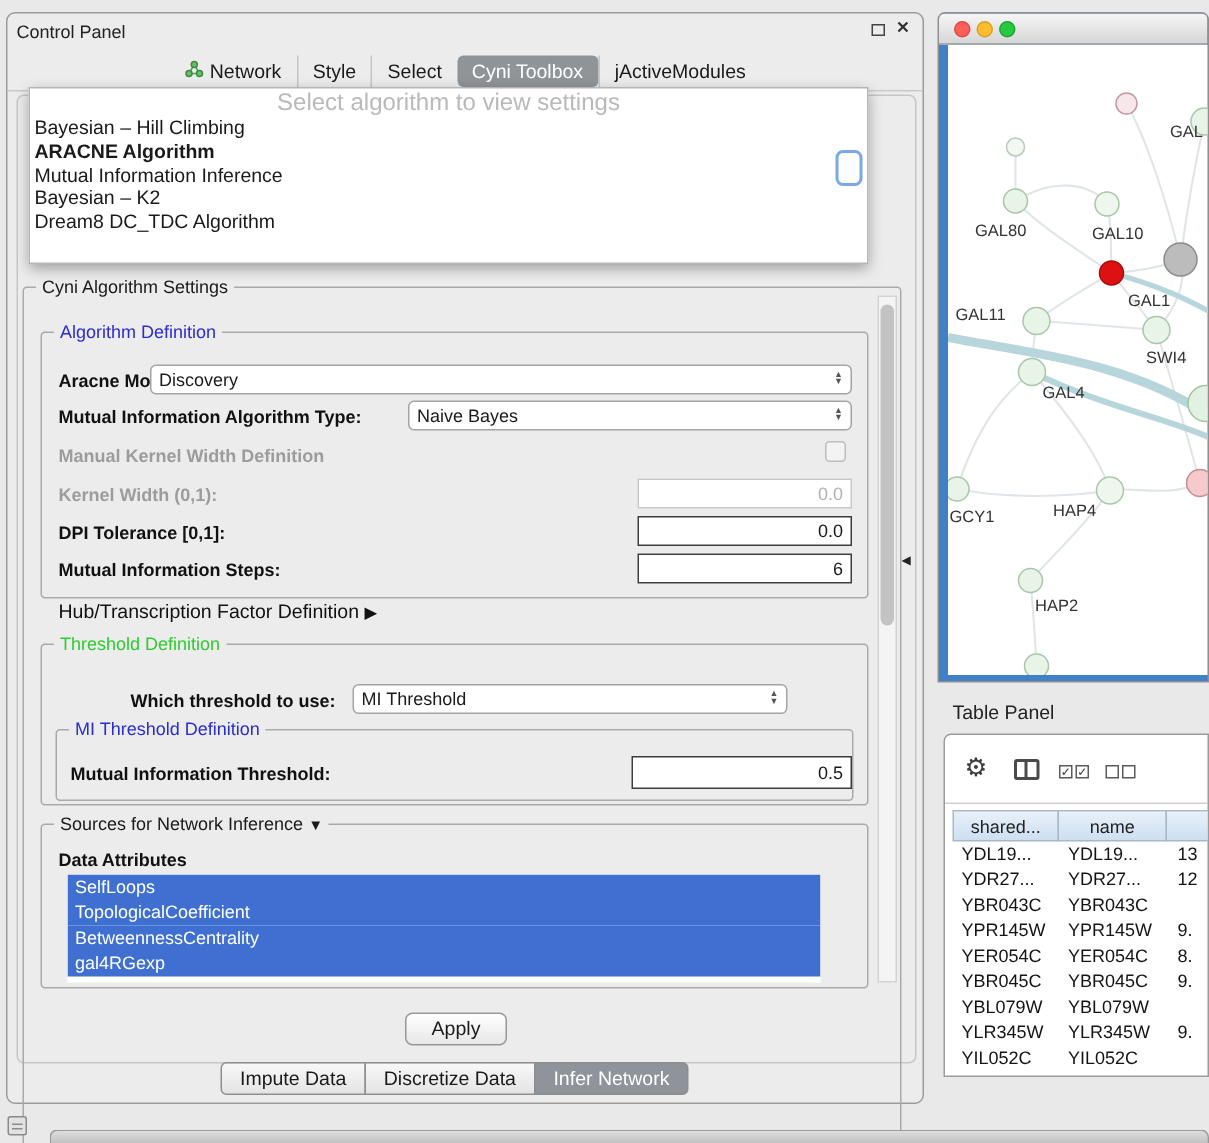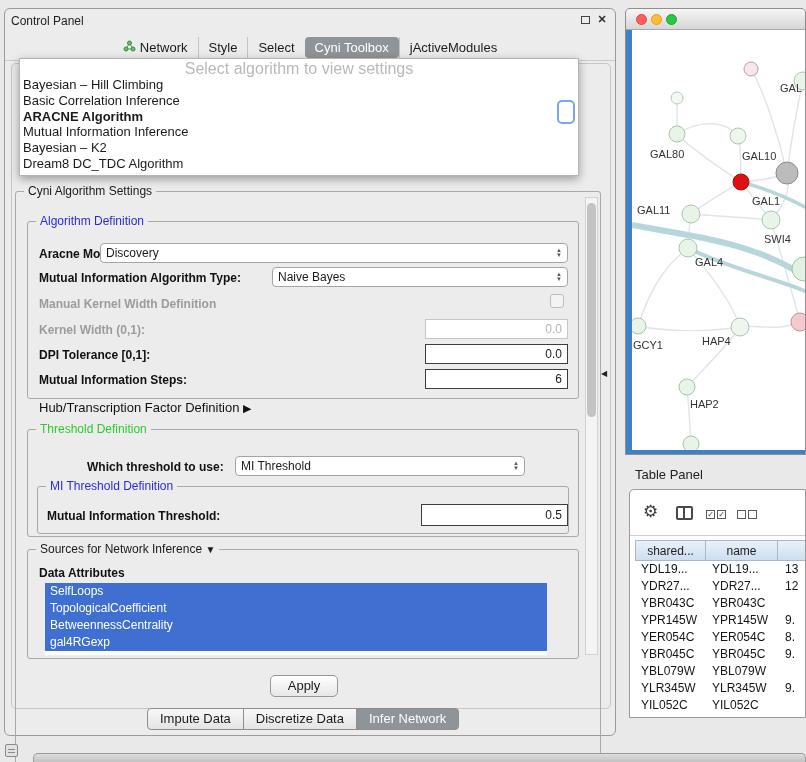--- a/index.html
+++ b/index.html
@@ -230,21 +230,20 @@
 
     <div class="seg">
       <div class="seg-item">Impute Data</div>
       <div class="seg-item">Discretize Data</div>
       <div class="seg-item active">Infer Network</div>
     </div>
 
     <div class="abs algo-popup">
       <div class="algo-placeholder">Select algorithm to view settings</div>
       <div class="algo-item">Bayesian – Hill Climbing</div>
-      <div class="algo-item">Basic Correlation Inference</div>
       <div class="algo-item selected">ARACNE Algorithm</div>
       <div class="algo-item">Mutual Information Inference</div>
       <div class="algo-item">Bayesian – K2</div>
       <div class="algo-item">Dream8 DC_TDC Algorithm</div>
     </div>
     <div class="abs help-frag"></div>
 
     <span class="abs split-arrow">◀</span>
   </div>
 
@@ -296,21 +295,21 @@
           <circle cx="172" cy="239" r="12" fill="#e2f2e2" stroke="#9fc49f"></circle>
           <circle cx="6" cy="296" r="8" fill="#e9f4e9" stroke="#a8c6a8"></circle>
           <circle cx="108" cy="297" r="9" fill="#eef6ee" stroke="#a8c6a8"></circle>
           <circle cx="168" cy="292" r="9" fill="#f6c9cc" stroke="#c48f94"></circle>
           <circle cx="55" cy="357" r="8" fill="#e9f4e9" stroke="#a8c6a8"></circle>
           <circle cx="59" cy="414" r="8" fill="#e9f4e9" stroke="#a8c6a8"></circle>
         </g>
       </svg>
       <span class="node-label" style="left:148px; top:52px;">GAL</span>
       <span class="node-label" style="left:18px; top:118px;">GAL80</span>
-      <span class="node-label" style="left:110px; top:120px;text-align:center;">GAL10</span>
+      <span class="node-label" style="left:96px; top:120px;text-align:center;">GAL10</span>
       <span class="node-label" style="left:5px; top:174px;">GAL11</span>
       <span class="node-label" style="left:120px; top:165px;">GAL1</span>
       <span class="node-label" style="left:132px; top:203px;">SWI4</span>
       <span class="node-label" style="left:63px; top:226px;">GAL4</span>
       <span class="node-label" style="left:1px; top:309px;">GCY1</span>
       <span class="node-label" style="left:70px; top:305px;">HAP4</span>
       <span class="node-label" style="left:58px; top:368px;">HAP2</span>
     </div>
   </div>
 

